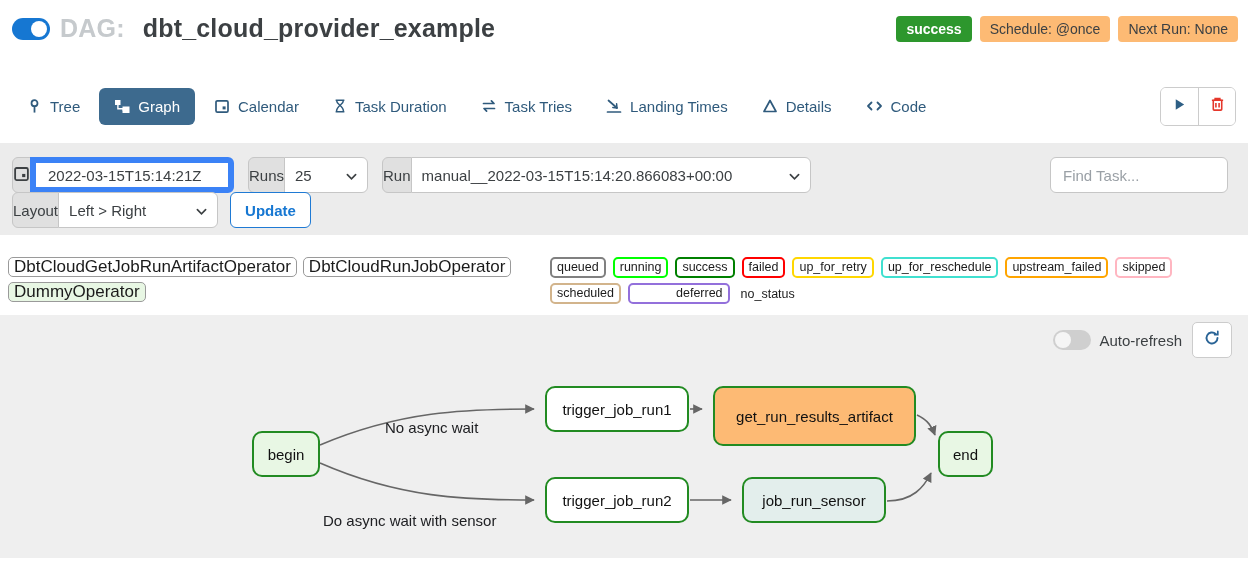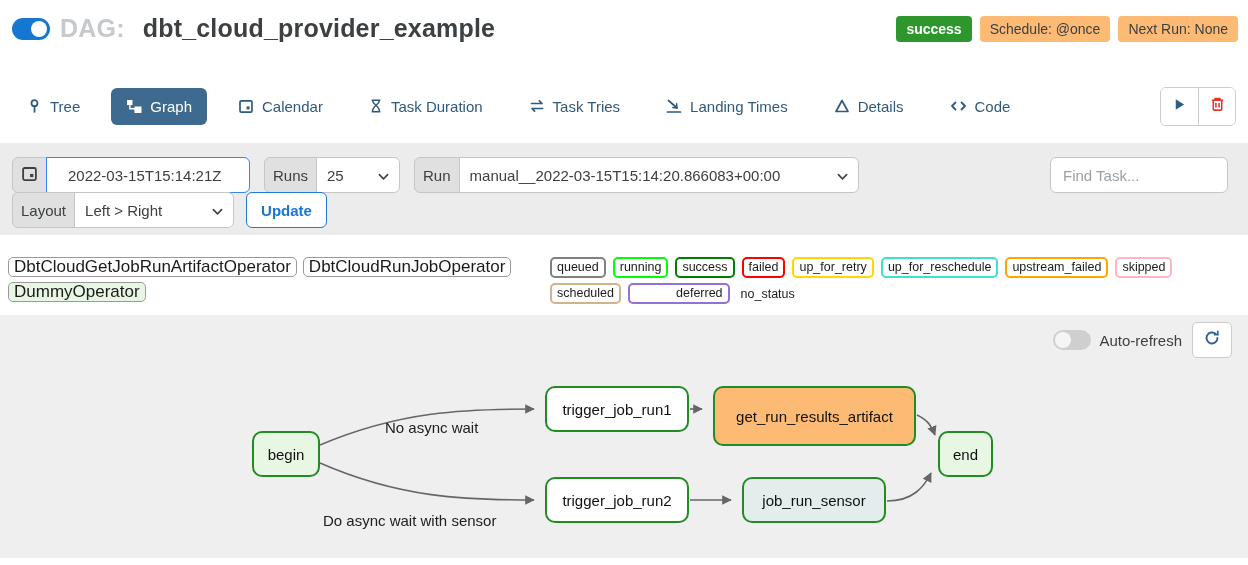--- a/index.html
+++ b/index.html
@@ -13,38 +13,38 @@
   .toggle { width:38px; height:22px; border-radius:11px; background:#1677d2; position:relative; cursor:pointer; }
   .toggle .knob { position:absolute; top:3px; right:3px; width:16px; height:16px; border-radius:50%; background:#fff; }
   .dag-title { font-size:25px; font-weight:bold; color:#3c4043; letter-spacing:.2px; }
   .dag-title .muted { color:#c6cacd; font-weight:bold; margin-right:18px; }
   .hdr-badges { display:flex; gap:8px; margin-top:2px; }
   .badge { font-size:14px; padding:5px 10px; border-radius:4px; background:#fdba74; color:#3c4043; white-space:nowrap; }
   .badge.success { background:#2d972d; color:#fff; font-weight:bold; }
 
   
   .tabbar { position:absolute; top:85px; left:12px; right:12px; height:42px; display:flex; align-items:center; justify-content:space-between; }
-  .tabs { display:flex; align-items:flex-end; gap:16px; }
+  .tabs { display:flex; align-items:flex-end; gap:4px; }
   .tab { display:flex; align-items:center; gap:8px; padding:10px 15px; font-size:15px; color:#2f5a7c; border-radius:6px; cursor:pointer; white-space:nowrap; }
   .tab.active { background:#3d6a8e; color:#fff; }
   .tab svg { display:block; }
   .btn-group { display:flex; border:1px solid #ccc; border-radius:6px; overflow:hidden; background:#fff; }
   .btn-group .gbtn { width:37px; height:37px; display:flex; align-items:center; justify-content:center; background:#fff; cursor:pointer; }
   .btn-group .gbtn + .gbtn { border-left:1px solid #ccc; }
 
   
   .filters { position:absolute; top:143px; left:0; right:0; height:92px; background:#ececec; padding:14px 12px 0 12px; }
   .frow { display:flex; align-items:stretch; height:36px; }
   .frow + .frow { margin-top:-1px; }
   .igroup { display:flex; align-items:stretch; margin-right:14px; }
-  .addon { display:flex; align-items:center; padding:0 8px; background:#e0e0e0; border:1px solid #c6c6c6; color:#3c4043; font-size:15px; white-space:nowrap; }
+  .addon { display:flex; align-items:center; padding:0 0; background:#e0e0e0; border:1px solid #c6c6c6; color:#3c4043; font-size:15px; white-space:nowrap; }
   .igroup > :first-child { border-radius:6px 0 0 6px; }
   .igroup > :last-child { border-radius:0 6px 6px 0; }
   .igroup > * + * { margin-left:-1px; }
-  .tinput { border:1px solid #3b82f6; background:#fff; padding:0 21px; font-size:15px; color:#3c4043; font-family:inherit; outline:none; }
+  .tinput { border:6px solid #3b82f6; background:#fff; padding:0 12px; font-size:15px; color:#3c4043; font-family:inherit; outline:none; }
   .sel { display:flex; align-items:center; justify-content:space-between; gap:10px; background:#fff; border:1px solid #c6c6c6; padding:0 10px; font-size:15px; color:#3c4043; cursor:pointer; white-space:nowrap; }
   .find-task { position:absolute; top:14px; right:20px; width:178px; height:36px; border-radius:6px; border:1px solid #c6c6c6; padding:0 12px; font-size:15px; font-family:inherit; color:#3c4043; background:#fff; outline:none; }
   .find-task::placeholder { color:#9aa0a6; }
   .update-btn { margin-left:12px; align-self:stretch; background:#fff; border:1.5px solid #1f7ad4; color:#1677d2; font-size:15px; font-weight:bold; padding:0 14px; border-radius:6px; cursor:pointer; font-family:inherit; }
 
   
   .legend { position:absolute; top:257px; left:8px; right:8px; display:flex; align-items:flex-start; }
   .ops { width:542px; display:flex; flex-wrap:wrap; gap:5px 6px; }
   .sts { flex:1; display:flex; flex-wrap:wrap; gap:5px 7px; align-items:center; }
   .chip { font-size:17px; line-height:16px; padding:1px 5px; border:1px solid #9a9a9a; border-radius:5px; background:#fff; color:#1b1b1b; white-space:nowrap; }

